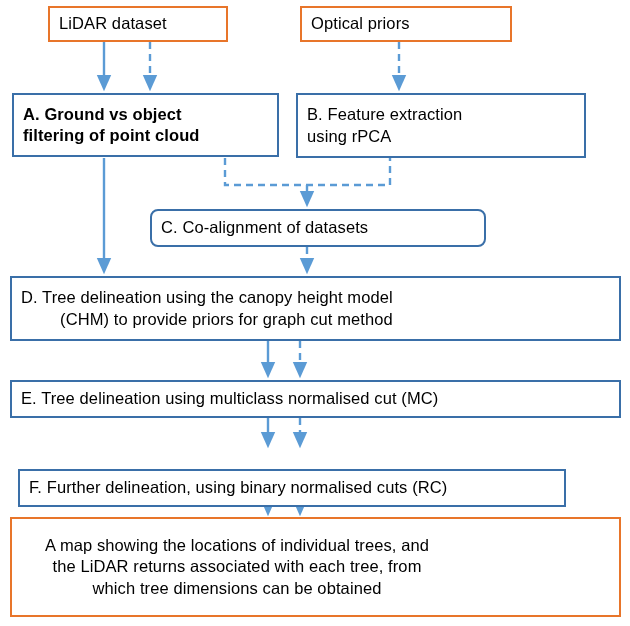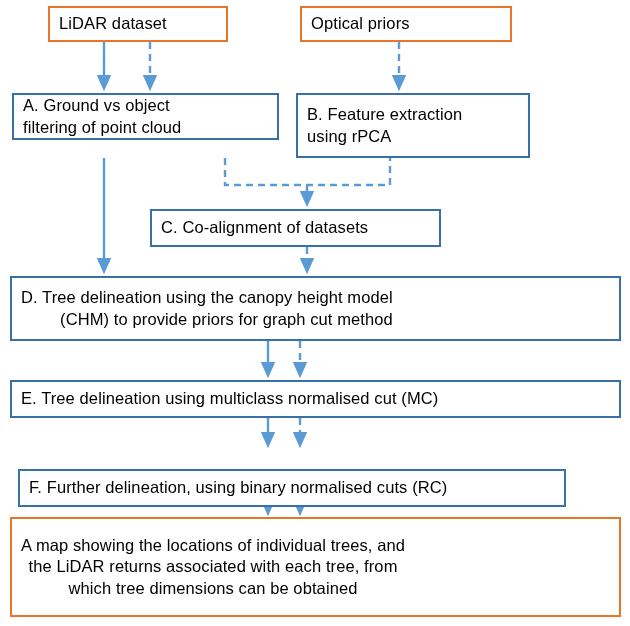--- a/index.html
+++ b/index.html
@@ -100,46 +100,46 @@
   </svg>
 
   <div class="node orange" style="left:48px; top:6px; width:180px; height:36px;">
     <span class="txt">LiDAR dataset</span>
   </div>
 
   <div class="node orange" style="left:300px; top:6px; width:212px; height:36px;">
     <span class="txt">Optical priors</span>
   </div>
 
-  <div class="node blue" style="left:12px; top:93px; width:267px; height:47px;">
+  <div class="node blue" style="left:12px; top:93px; width:267px; height:64px;font-weight:bold;">
     <span class="txt">A. Ground vs object
 filtering of point cloud</span>
   </div>
 
-  <div class="node blue" style="left:296px; top:93px; width:234px; height:65px;">
+  <div class="node blue" style="left:296px; top:93px; width:290px; height:65px;">
     <span class="txt">B. Feature extraction
 using rPCA</span>
   </div>
 
-  <div class="node blue" style="left:150px; top:209px; width:291px; height:38px;">
+  <div class="node blue" style="left:150px; top:209px; width:336px; height:38px;border-radius:8px;">
     <span class="txt">C. Co-alignment of datasets</span>
   </div>
 
   <div class="node blue" style="left:10px; top:276px; width:611px; height:65px;text-align:right;">
     <span class="txt">D. Tree delineation using the canopy height model
 (CHM) to provide priors for graph cut method</span>
   </div>
 
   <div class="node blue" style="left:10px; top:380px; width:611px; height:38px;">
     <span class="txt">E. Tree delineation using  multiclass normalised cut (MC)</span>
   </div>
 
   <div class="node blue" style="left:10px; top:469px; width:548px; height:38px;margin-left:8px;">
     <span class="txt">F. Further delineation, using binary normalised cuts (RC)</span>
   </div>
 
-  <div class="node orange" style="left:10px; top:517px; width:611px; height:100px;">
+  <div class="node orange" style="left:10px; top:517px; width:611px; height:100px;padding-left:24px;">
     <span class="txt">A map showing the locations of individual trees,  and
 the LiDAR returns associated with each tree,  from
 which tree dimensions can be obtained</span>
   </div>
 
 </div>
 
 </body></html>

